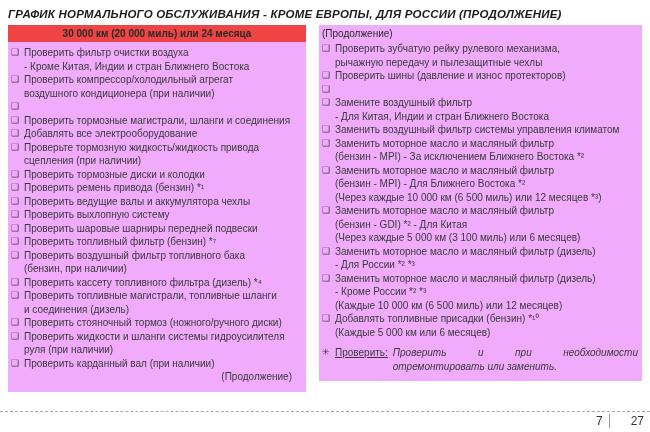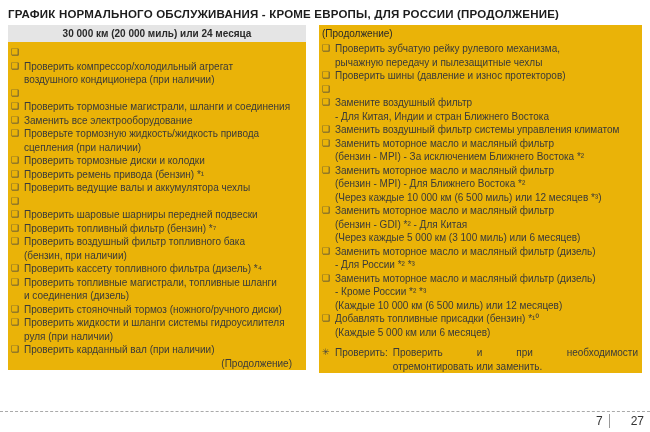--- a/index.html
+++ b/index.html
@@ -11,57 +11,58 @@
     position: relative;
     overflow: hidden;
   }
   .page-title {
     font-size: 11.5px;
     font-weight: bold;
     color: #1c1c1c;
     letter-spacing: 0.2px;
     padding: 8px 8px 5px 8px;
     white-space: nowrap;
+    font-style: italic;
   }
   .columns {
     display: flex;
     gap: 13px;
     padding: 0 8px;
     align-items: flex-start;
   }
   .col { font-size: 10px; line-height: 13.5px; }
   .col.left  { width: 298px; flex: none; }
   .col.right { flex: 1; }
   .col-bg { background: #f1f1f1; }
   .col-header-bar {
-    background: #e5e5e5;
+    background: #ef4444;
     font-weight: bold;
     text-align: center;
     font-size: 10px;
     height: 17px;
     line-height: 17px;
     color: #2a2a2a;
   }
-  .col-body { background: #eab308; padding: 4px 4px 0 3px; }
+  .col-body { background: #f0abfc; padding: 4px 4px 8px 3px; }
   .col.right .col-body { padding-top: 0; }
   .right-header { line-height: 17px; height: 17px; color: #2a2a2a; }
   .item { display: flex; }
   .cb {
     flex: none;
     width: 13px;
     font-size: 9px;
     color: #444;
     line-height: 13.5px;
   }
   .itext { white-space: pre-line; }
   .col-footer { text-align: right; padding-right: 10px; }
   .note { display: flex; margin-top: 7px; }
   .note-sym { flex: none; width: 13px; font-size: 9px; color: #444; }
-  .note-label { flex: none; padding-right: 5px; }
-  .note-body { flex: 1; }
+  .note-label { flex: none; padding-right: 5px; text-decoration: underline; }
+  .note-body { flex: 1; font-style: italic; }
   .jline { text-align: justify; text-align-last: justify; }
   .page-footer {
     position: absolute;
     left: 0; right: 0; bottom: 2px;
     border-top: 1px dashed #aaaaaa;
     padding: 2px 6px 2px 0;
     display: flex;
     justify-content: flex-end;
     align-items: center;
     font-size: 12px;
@@ -76,56 +77,59 @@
 
 <div class="page-title">ГРАФИК НОРМАЛЬНОГО ОБСЛУЖИВАНИЯ - КРОМЕ ЕВРОПЫ, ДЛЯ РОССИИ (ПРОДОЛЖЕНИЕ)</div>
 
 <div class="columns">
 
   <div class="col left">
     <div class="col-header-bar">30 000 км (20 000 миль) или 24 месяца</div>
     <div class="col-body">
       <div class="item">
           <span class="cb">❑</span>
+          <span class="itext">Проверить фильтр очистки воздуха
+- Кроме Китая, Индии и стран Ближнего Востока</span>
         </div>
       <div class="item">
           <span class="cb">❑</span>
           <span class="itext">Проверить компрессор/холодильный агрегат
 воздушного кондиционера (при наличии)</span>
         </div>
       <div class="item">
           <span class="cb">❑</span>
         </div>
       <div class="item">
           <span class="cb">❑</span>
           <span class="itext">Проверить тормозные магистрали, шланги и соединения</span>
         </div>
       <div class="item">
           <span class="cb">❑</span>
-          <span class="itext">Заменить все электрооборудование</span>
+          <span class="itext">Добавлять все электрооборудование</span>
         </div>
       <div class="item">
           <span class="cb">❑</span>
           <span class="itext">Проверьте тормозную жидкость/жидкость привода
 сцепления (при наличии)</span>
         </div>
       <div class="item">
           <span class="cb">❑</span>
           <span class="itext">Проверить тормозные диски и колодки</span>
         </div>
       <div class="item">
           <span class="cb">❑</span>
           <span class="itext">Проверить ремень привода (бензин) *¹</span>
         </div>
       <div class="item">
           <span class="cb">❑</span>
           <span class="itext">Проверить ведущие валы и аккумулятора чехлы</span>
         </div>
       <div class="item">
           <span class="cb">❑</span>
+          <span class="itext">Проверить выхлопную систему</span>
         </div>
       <div class="item">
           <span class="cb">❑</span>
           <span class="itext">Проверить шаровые шарниры передней подвески</span>
         </div>
       <div class="item">
           <span class="cb">❑</span>
           <span class="itext">Проверить топливный фильтр (бензин) *⁷</span>
         </div>
       <div class="item">

